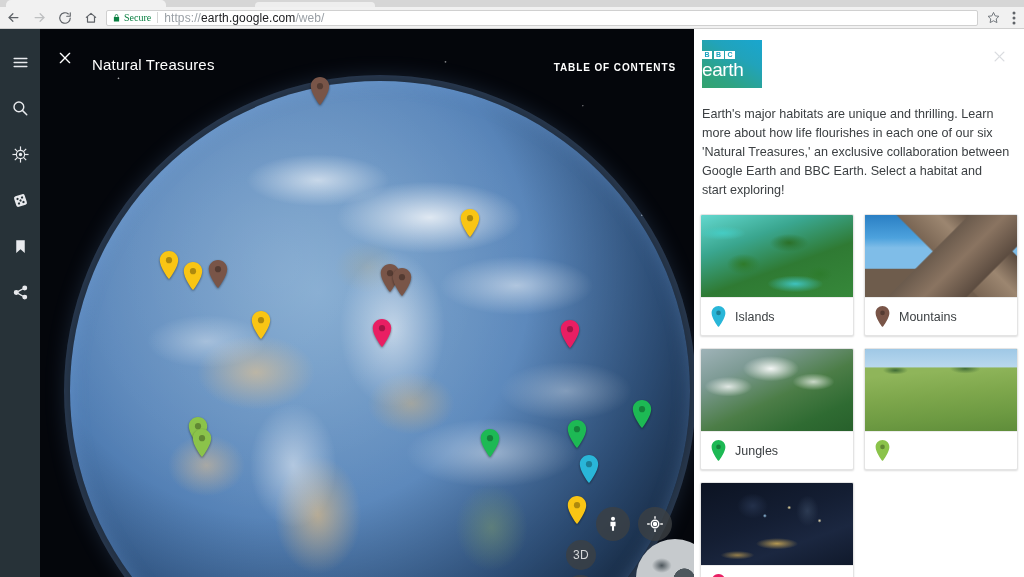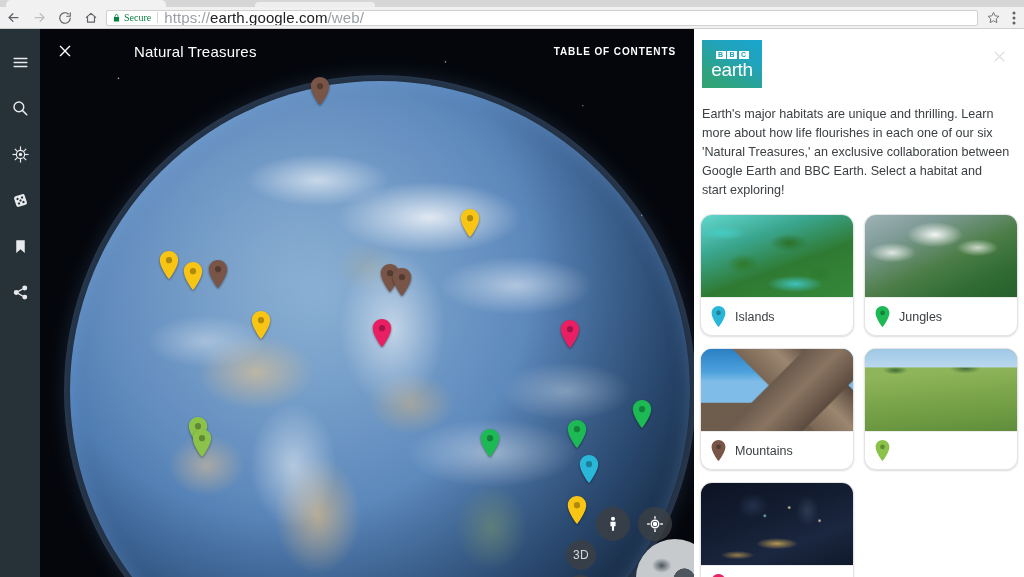--- a/index.html
+++ b/index.html
@@ -46,21 +46,21 @@
     border: 1px solid #d0d0d0;
     border-radius: 2px;
     display: flex; align-items: center;
     padding: 0 5px;
     font-size: 10.5px;
     overflow: hidden;
   }
   #lock-icon { margin-right: 3px; display: flex; align-items: center; }
   #secure-label { color: #0b8043; font-size: 10px; margin-right: 6px; white-space: nowrap; font-family: Liberation Serif, serif; }
   #omnibox-divider { width: 1px; height: 11px; background: #d6d6d6; margin-right: 6px; }
-  #url-text { color: #202124; white-space: nowrap; font-size: 15px; letter-spacing: .1px; text-align: right; }
+  #url-text { color: #202124; white-space: nowrap; font-size: 12px; letter-spacing: .1px; text-align: right; }
   #url-text .url-dim { color: #9aa0a6; }
   #star-btn { width: 22px; display: flex; align-items: center; justify-content: center; color: #70757a; }
   #menu-btn { width: 20px; display: flex; align-items: center; justify-content: center; color: #5f6368; }
 
   
   #app {
     position: absolute; top: 29px; left: 0; width: 1024px; height: 548px;
     background: #000;
   }
 
@@ -130,23 +130,22 @@
   #globe-atmosphere {
     position: absolute; left: 24px; top: 46px;
     width: 632px; height: 632px; border-radius: 50%;
     box-shadow: inset 0 0 18px 6px rgba(140,190,255,.28);
     pointer-events: none;
   }
 
   
   #map-header {
     position: absolute; left: 0; top: 0; width: 654px; height: 44px;
-    display: flex; align-items: center;
+    display: flex; align-items: flex-end;
     padding: 0 18px 0 10px;
-    gap: 42px;
   }
   #story-close {
     width: 30px; height: 30px; display: flex; align-items: center; justify-content: center;
     color: #fff; cursor: pointer;
   }
   #story-title {
     color: #fff; font-size: 15px; margin-left: 12px; letter-spacing: .2px;
   }
   #toc-link {
     margin-left: auto; color: #fff; font-size: 10px;
@@ -193,21 +192,21 @@
     position: absolute; right: 16px; top: 18px;
     width: 18px; height: 18px;
     color: #dadce0; cursor: pointer;
     display: flex; align-items: center; justify-content: center;
   }
   #bbc-logo {
     position: absolute; left: 8px; top: 11px;
     width: 60px; height: 48px;
     background: linear-gradient(135deg, #3aa37c 0%, #2f9f91 40%, #199fc4 75%, #0f9dd4 100%);
     background: linear-gradient(210deg, #19a6cf 0%, #21a3bb 35%, #2ea383 75%, #34a36e 100%);
-    display: flex; flex-direction: column; align-items: center; justify-content: center;
+    display: flex; flex-direction: column; align-items: flex-start; justify-content: center;
     padding-top: 2px;
   }
   #bbc-blocks { display: flex; gap: 1.5px; margin-bottom: 1px; }
   #bbc-blocks span {
     background: #fff; color: #1ba2c0;
     width: 10px; height: 8px;
     font-size: 7px; line-height: 8px; text-align: center;
     font-weight: bold; font-family: "Liberation Sans", sans-serif;
   }
   #bbc-earth-word {
@@ -222,21 +221,21 @@
   #card-grid {
     position: absolute; left: 6px; top: 185px;
     width: 318px;
     display: grid;
     grid-template-columns: 1fr 1fr;
     gap: 12px 10px;
   }
   .habitat-card {
     background: #fff;
     border: 1px solid #e4e4e4;
-    border-radius: 12px;
+    border-radius: 2px;
     box-shadow: 0 1px 2px rgba(0,0,0,.14);
     overflow: hidden;
     cursor: pointer;
   }
   .card-photo { height: 82px; width: 100%; }
   .card-footer {
     height: 38px; display: flex; align-items: center;
     padding-left: 10px; gap: 9px;
     border-top: 1px solid #ececec;
   }
@@ -591,44 +590,44 @@
             <div class="card-pin">
               <svg viewBox="0 0 20 28">
                 <path d="M10 0C4.9 0 .8 4.1.8 9.2c0 6.6 7.6 16.9 8.5 18.1a.85.85 0 0 0 1.4 0c.9-1.2 8.5-11.5 8.5-18.1C19.2 4.1 15.1 0 10 0z" fill="#29b6d8"></path>
                 <circle cx="10" cy="9.2" r="3.1" fill="rgba(0,0,0,.3)"></circle>
               </svg>
             </div>
             <div class="card-label">Islands</div>
           </div>
         </div>
         <div class="habitat-card">
+          <div class="card-photo photo-mountains"></div>
+          <div class="card-footer">
+            <div class="card-pin">
+              <svg viewBox="0 0 20 28">
+                <path d="M10 0C4.9 0 .8 4.1.8 9.2c0 6.6 7.6 16.9 8.5 18.1a.85.85 0 0 0 1.4 0c.9-1.2 8.5-11.5 8.5-18.1C19.2 4.1 15.1 0 10 0z" fill="#795548"></path>
+                <circle cx="10" cy="9.2" r="3.1" fill="rgba(0,0,0,.3)"></circle>
+              </svg>
+            </div>
+            <div class="card-label">Mountains</div>
+          </div>
+        </div>
+        <div class="habitat-card">
           <div class="card-photo photo-jungles"></div>
           <div class="card-footer">
             <div class="card-pin">
               <svg viewBox="0 0 20 28">
                 <path d="M10 0C4.9 0 .8 4.1.8 9.2c0 6.6 7.6 16.9 8.5 18.1a.85.85 0 0 0 1.4 0c.9-1.2 8.5-11.5 8.5-18.1C19.2 4.1 15.1 0 10 0z" fill="#1db954"></path>
                 <circle cx="10" cy="9.2" r="3.1" fill="rgba(0,0,0,.3)"></circle>
               </svg>
             </div>
             <div class="card-label">Jungles</div>
           </div>
         </div>
         <div class="habitat-card">
-          <div class="card-photo photo-mountains"></div>
-          <div class="card-footer">
-            <div class="card-pin">
-              <svg viewBox="0 0 20 28">
-                <path d="M10 0C4.9 0 .8 4.1.8 9.2c0 6.6 7.6 16.9 8.5 18.1a.85.85 0 0 0 1.4 0c.9-1.2 8.5-11.5 8.5-18.1C19.2 4.1 15.1 0 10 0z" fill="#795548"></path>
-                <circle cx="10" cy="9.2" r="3.1" fill="rgba(0,0,0,.3)"></circle>
-              </svg>
-            </div>
-            <div class="card-label">Mountains</div>
-          </div>
-        </div>
-        <div class="habitat-card">
           <div class="card-photo photo-grasslands"></div>
           <div class="card-footer">
             <div class="card-pin">
               <svg viewBox="0 0 20 28">
                 <path d="M10 0C4.9 0 .8 4.1.8 9.2c0 6.6 7.6 16.9 8.5 18.1a.85.85 0 0 0 1.4 0c.9-1.2 8.5-11.5 8.5-18.1C19.2 4.1 15.1 0 10 0z" fill="#8bc34a"></path>
                 <circle cx="10" cy="9.2" r="3.1" fill="rgba(0,0,0,.3)"></circle>
               </svg>
             </div>
           </div>
         </div>

